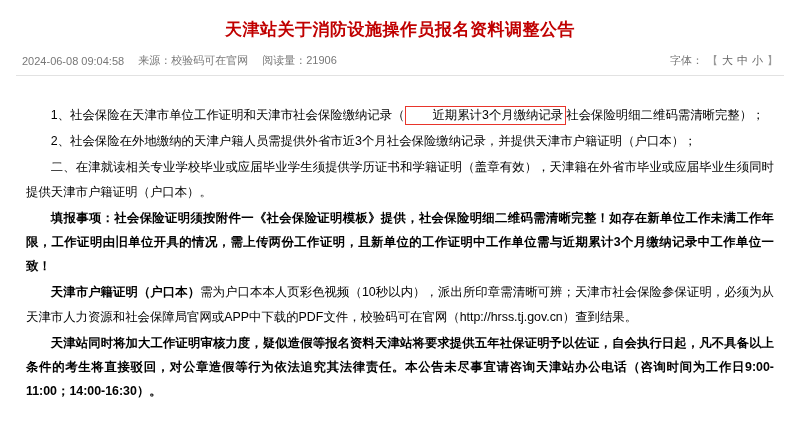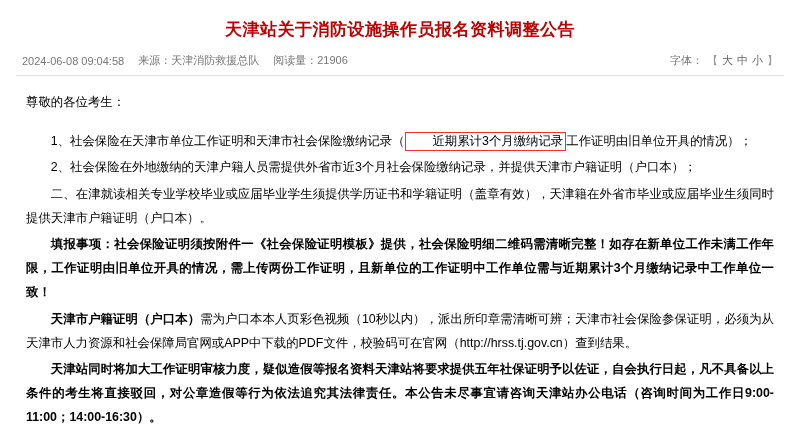--- a/index.html
+++ b/index.html
@@ -82,42 +82,41 @@
 </head>
 <body>
 
 <div class="page">
 
   <div class="title">天津站关于消防设施操作员报名资料调整公告</div>
 
   <div class="meta-bar">
     <div class="meta-left">
       <span>2024-06-08 09:04:58</span>
-      <span>来源：天津消防救援总队</span>
+      <span>来源：校验码可在官网</span>
       <span>阅读量：21906</span>
     </div>
     <div class="meta-right">
       <span>字体：</span>
       <span class="bracket">【</span>
       <span class="fontsize-opt">大</span>
       <span class="fontsize-opt">中</span>
       <span class="fontsize-opt">小</span>
       <span class="bracket">】</span>
     </div>
   </div>
 
   <div class="divider"></div>
 
   <div class="content">
 
-    <p>尊敬的各位考生：</p>
 
 
 
-    <p class="indent2"><span>1、社会保险在天津市单位工作证明和天津市社会保险缴纳记录（</span><span class="boxed">近期累计3个月缴纳记录</span><span>工作证明由旧单位开具的情况）；</span></p>
+    <p class="indent2"><span>1、社会保险在天津市单位工作证明和天津市社会保险缴纳记录（</span><span class="boxed">近期累计3个月缴纳记录</span><span>社会保险明细二维码需清晰完整）；</span></p>
 
     <p class="indent2">2、社会保险在外地缴纳的天津户籍人员需提供外省市近3个月社会保险缴纳记录，并提供天津市户籍证明（户口本）；</p>
 
     <p class="indent2">二、在津就读相关专业学校毕业或应届毕业学生须提供学历证书和学籍证明（盖章有效），天津籍在外省市毕业或应届毕业生须同时提供天津市户籍证明（户口本）。</p>
 
     <p class="indent2"><span class="b">填报事项：</span><span class="b">社会保险证明须按附件一《社会保险证明模板》提供，社会保险明细二维码需清晰完整！如存在新单位工作未满工作年限，工作证明由旧单位开具的情况，需上传两份工作证明，且新单位的工作证明中工作单位需与近期累计3个月缴纳记录中工作单位一致！</span></p>
 
     <p class="indent2"><span class="b">天津市户籍证明（户口本）</span><span>需为户口本本人页彩色视频（10秒以内），派出所印章需清晰可辨；天津市社会保险参保证明，必须为从天津市人力资源和社会保障局官网或APP中下载的PDF文件，校验码可在官网（http://hrss.tj.gov.cn）查到结果。</span></p>
 
     <p class="indent2 b">天津站同时将加大工作证明审核力度，疑似造假等报名资料天津站将要求提供五年社保证明予以佐证，自会执行日起，凡不具备以上条件的考生将直接驳回，对公章造假等行为依法追究其法律责任。本公告未尽事宜请咨询天津站办公电话（咨询时间为工作日9:00-11:00；14:00-16:30）。</p>

